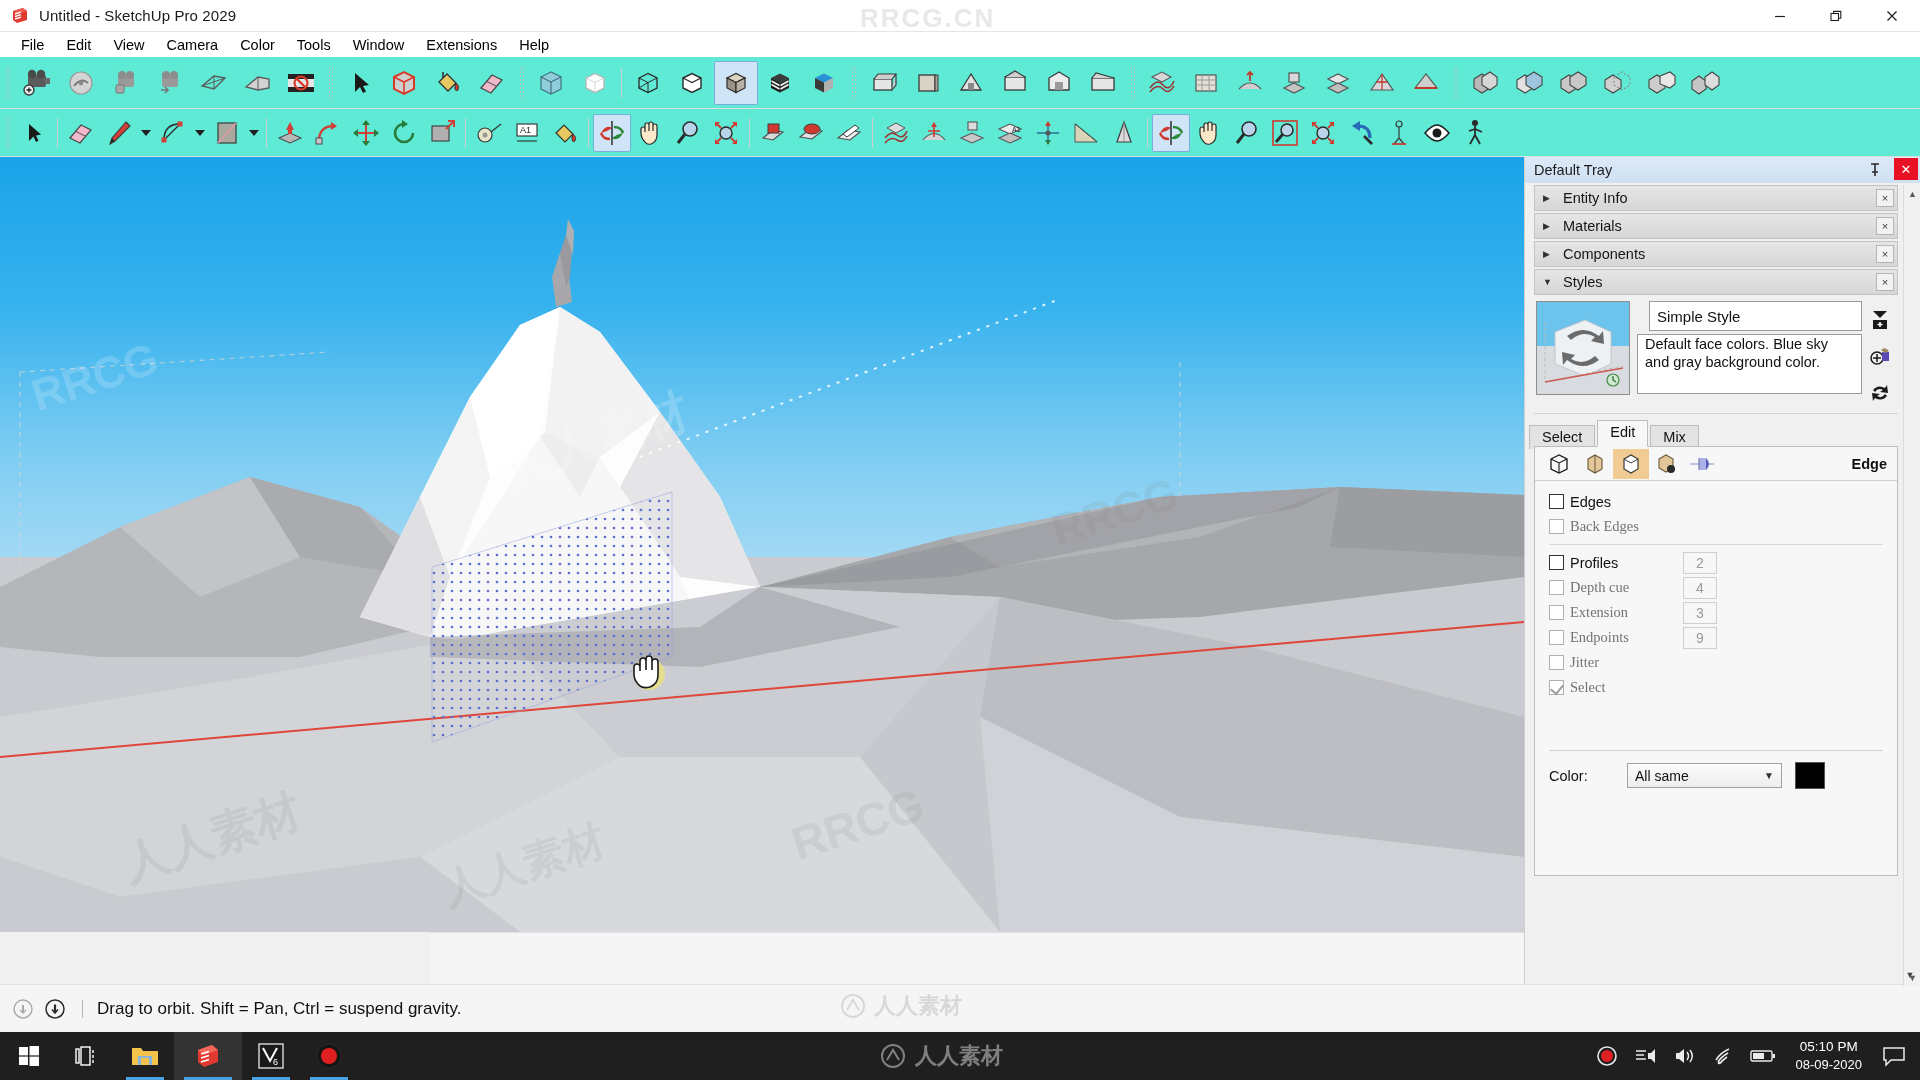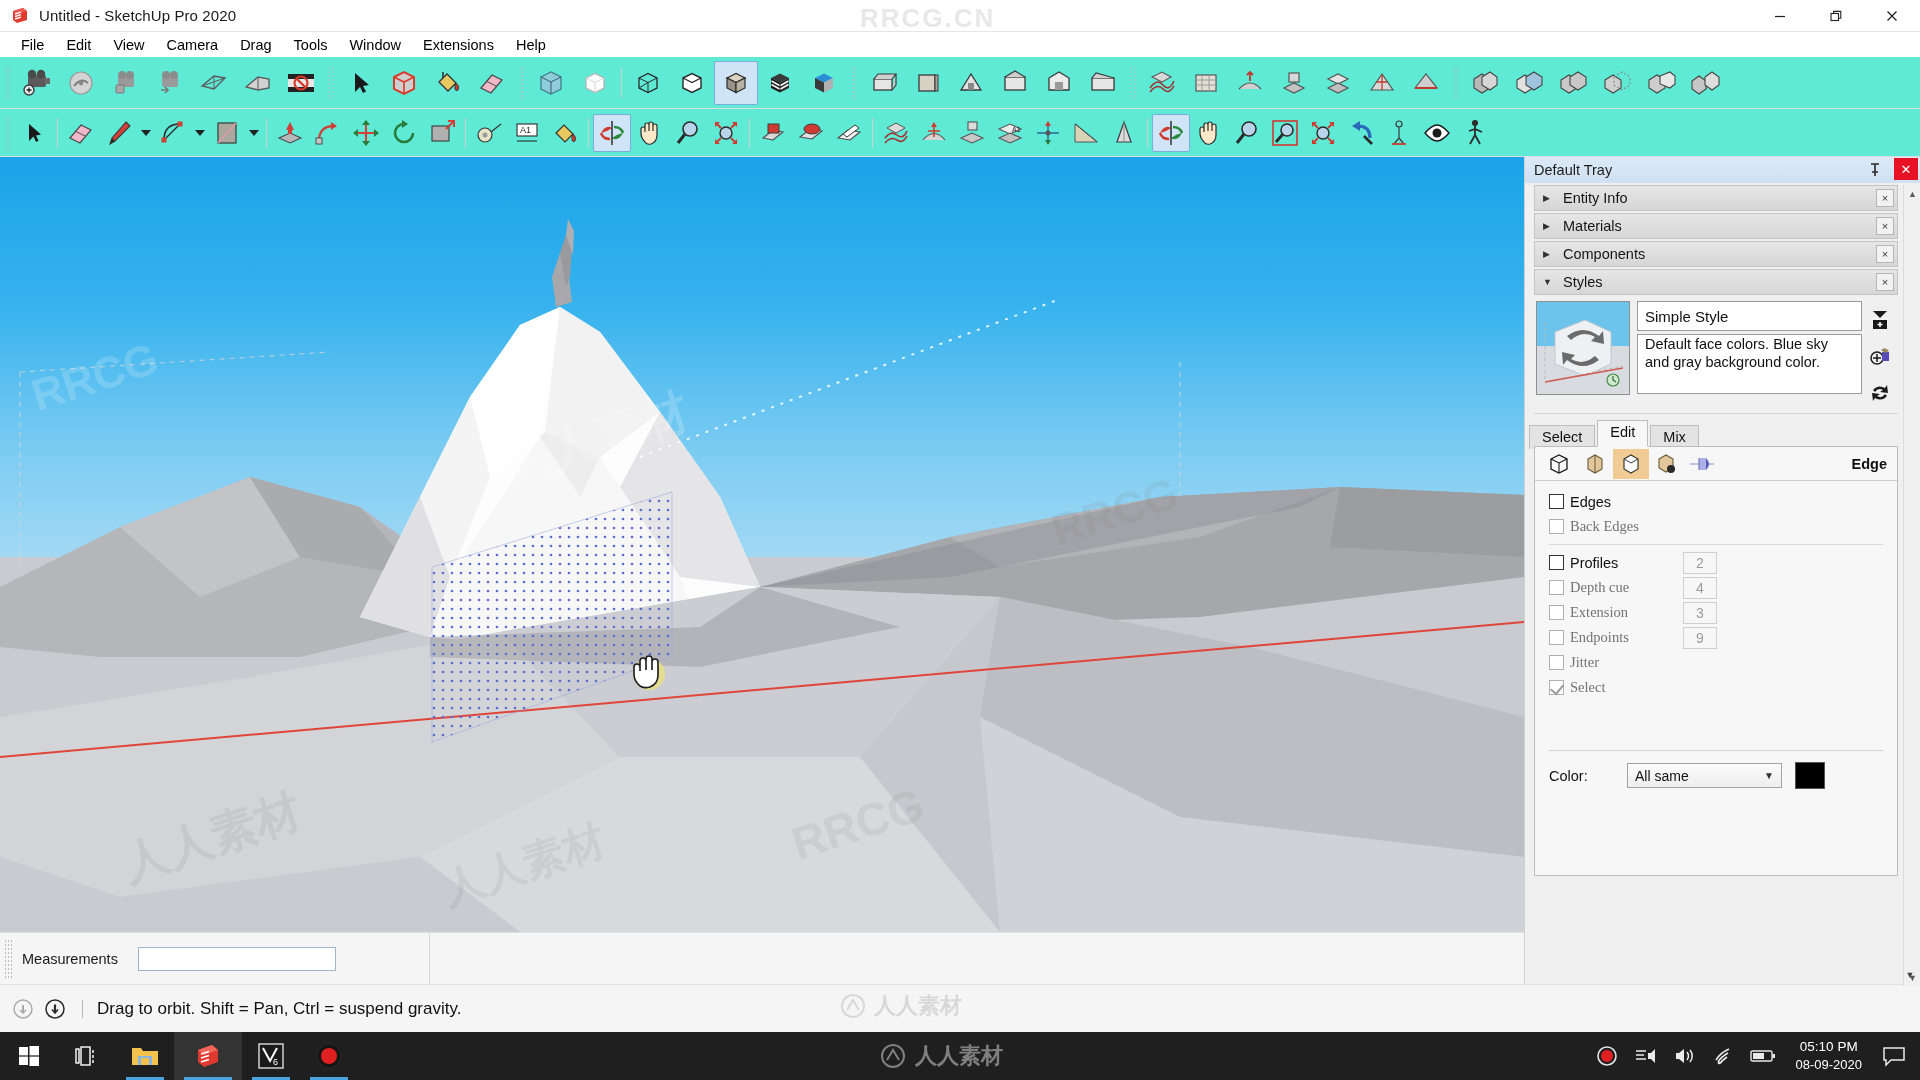--- a/index.html
+++ b/index.html
@@ -174,21 +174,21 @@
   
   .styles-body { margin:3px 22px 0 9px; background:#f0f0f0; }
   .style-row { display:flex; padding:3px 0 0 2px; }
   .style-thumb {
     width:94px; height:94px; border:1px solid #8f8f8f; background:#cfd2d6;
     position:relative; overflow:hidden; flex:none;
   }
   .style-fields { flex:1; margin-left:7px; }
   .style-name {
     height:30px; background:#fff; border:1px solid #9a9a9a;
-    display:flex; align-items:center; padding-left:7px; font-size:15px; color:#111;
+    display:flex; align-items:center; padding-left:7px; font-size:15px; color:#111;margin-left:12px;
   }
   .style-desc {
     height:60px; margin-top:3px; background:#fff; border:1px solid #9a9a9a;
     padding:0 7px; font-size:14.5px; color:#111; line-height:1.25;
   }
   .style-side { width:36px; flex:none; display:flex; flex-direction:column; align-items:center; gap:13px; padding-top:6px;}
   .side-btn { width:26px; height:24px; display:flex; align-items:center; justify-content:center; }
 
   .style-hr { height:1px; background:#d2d2d2; margin:8px 0 0 0; }
 
@@ -278,21 +278,21 @@
 <div id="app">
 
   <div class="titlebar">
     <div class="tb-icon">
       <svg width="20" height="20" viewBox="0 0 20 20">
         <path d="M3 5 L13 2 L17 5 L17 14 L7 17 L3 14 Z" fill="#e03a30"></path>
         <path d="M3 5 L13 2 L17 5 L7 8 Z" fill="#f05a50"></path>
         <path d="M5 8 L11 6.2 M5 10.5 L11 8.7 M5 13 L11 11.2" stroke="#fff" stroke-width="1.4"></path>
       </svg>
     </div>
-    <div class="tb-title">Untitled - SketchUp Pro 2020</div>
+    <div class="tb-title">Untitled - SketchUp Pro 2029</div>
     <div class="tb-watermark">RRCG.CN</div>
     <div class="win-ctrls">
       <div class="win-btn">
         <svg width="14" height="14" viewBox="0 0 14 14">
             <path d="M2 7.5 L12 7.5" stroke="#202020" stroke-width="1.2"></path>
           </svg>
       </div>
       <div class="win-btn">
         <svg width="14" height="14" viewBox="0 0 14 14">
           <rect x="2" y="4.5" width="7.5" height="7" fill="none" stroke="#202020" stroke-width="1.1"></rect>
@@ -305,21 +305,21 @@
           </svg>
       </div>
     </div>
   </div>
 
   <div class="menubar">
     <div class="menu-item">File</div>
     <div class="menu-item">Edit</div>
     <div class="menu-item">View</div>
     <div class="menu-item">Camera</div>
-    <div class="menu-item">Drag</div>
+    <div class="menu-item">Color</div>
     <div class="menu-item">Tools</div>
     <div class="menu-item">Window</div>
     <div class="menu-item">Extensions</div>
     <div class="menu-item">Help</div>
   </div>
 
   <div class="toolbar row1">
     <div class="tb-grip"></div>
 
     <div class="tbtn">
@@ -913,26 +913,20 @@
 
     <div class="cursor-badge">
       <svg width="42" height="42" viewBox="0 0 42 42">
         <circle cx="23" cy="22" r="16" fill="#e8e08a" opacity=".9"></circle>
         <path d="M12 32 Q8 28 8 22 L8 15 Q8 12 11 12 Q14 12 14 15 L14 19 L14 9 Q14 6 17 6 Q20 6 20 9 L20 18 L20 7 Q20 4 23 4 Q26 4 26 7 L26 18 L26 10 Q26 7 29 7 Q32 7 32 10 L32 23 Q32 32 24 35 Q16 37 12 32 Z" fill="#ffffff" stroke="#1a1a1a" stroke-width="1.6"></path>
       </svg>
     </div>
   </div>
 
   <div class="bottom-strip"></div>
-  <div class="measure-wrap">
-    <div class="measure-grip"></div>
-    <div class="measure-label">Measurements</div>
-    <input class="measure-input" value="" placeholder="" style="">
-    <div class="measure-fill"></div>
-  </div>
 
   <div class="statusbar">
     <div class="sb-icon">
       <svg width="26" height="26" viewBox="0 0 26 26">
         <circle cx="13" cy="13" r="9" fill="none" stroke="#a8a8a8" stroke-width="1.4"></circle>
         <path d="M13 9 L13 17" stroke="#a8a8a8" stroke-width="2"></path>
         <path d="M10 14 L13 17 L16 14" stroke="#a8a8a8" stroke-width="1.4" fill="none"></path>
       </svg>
     </div>
     <div class="sb-icon">

